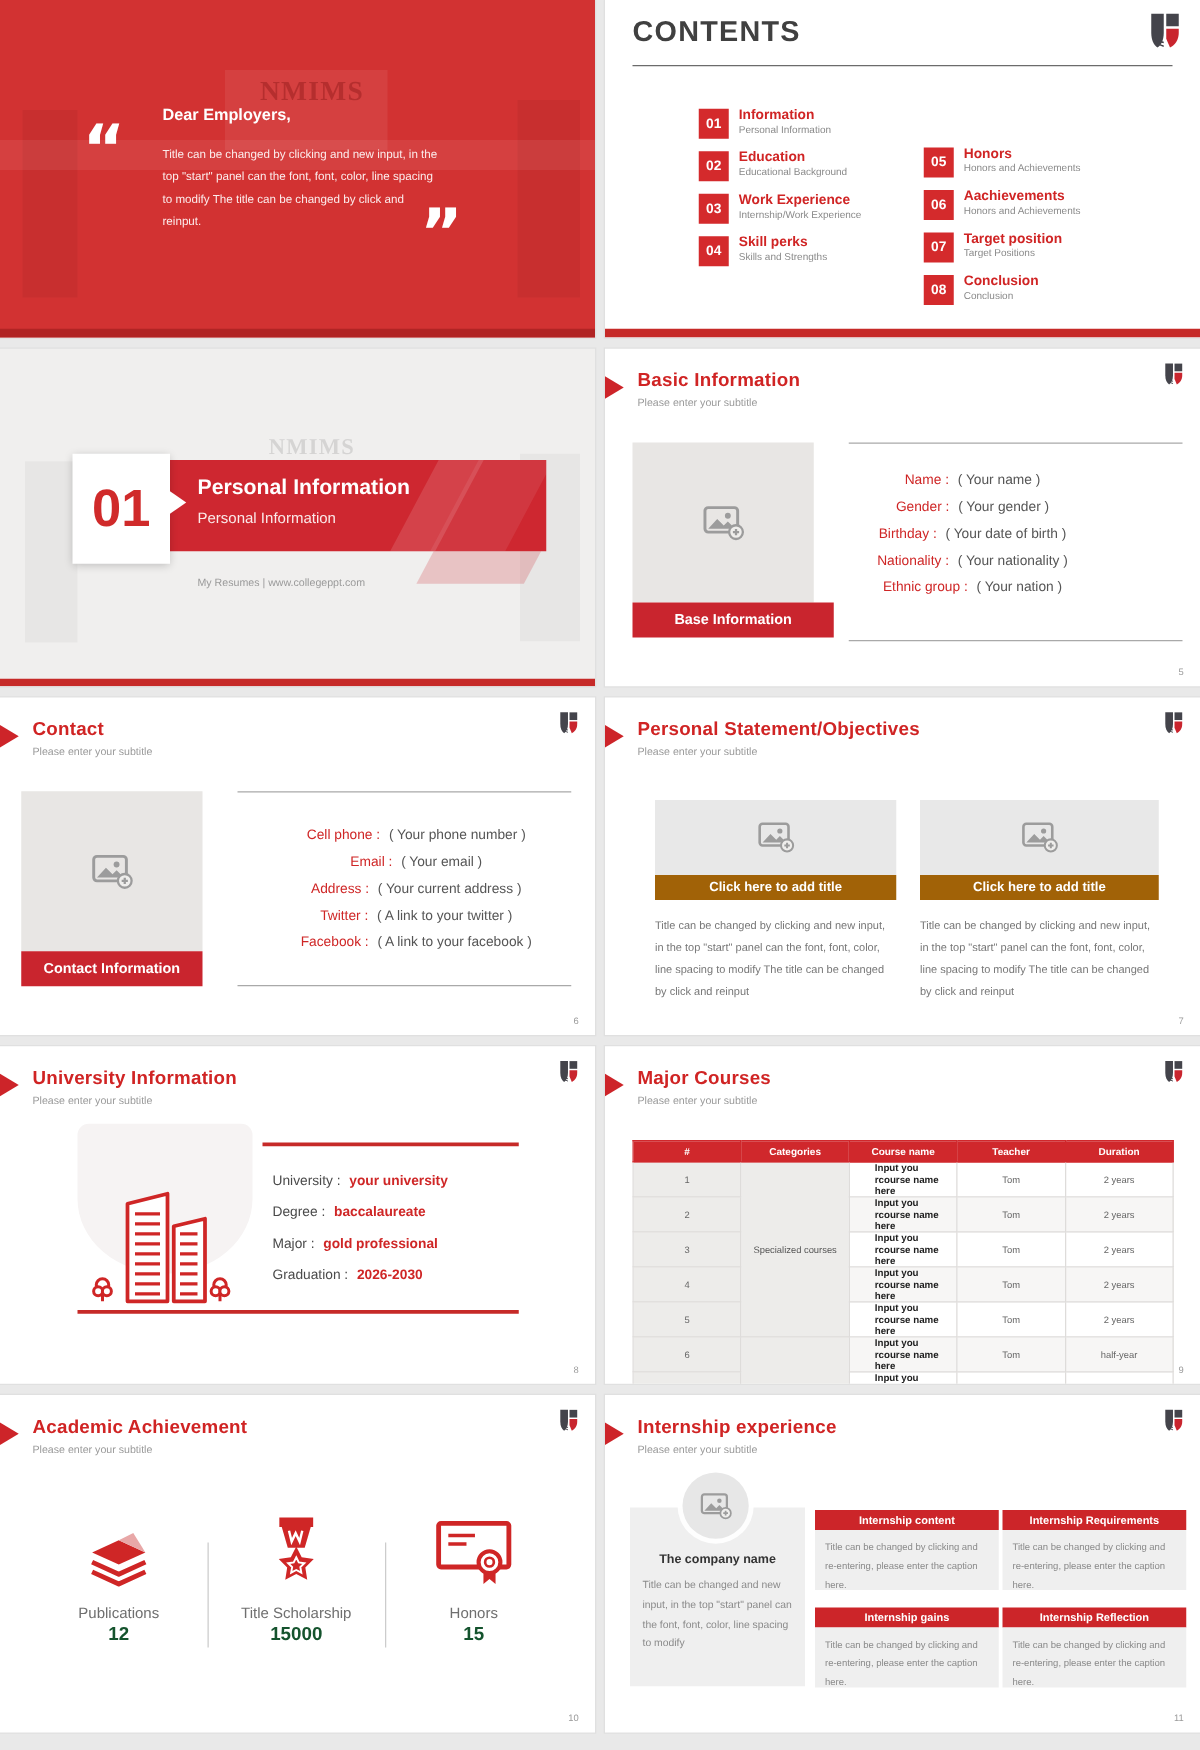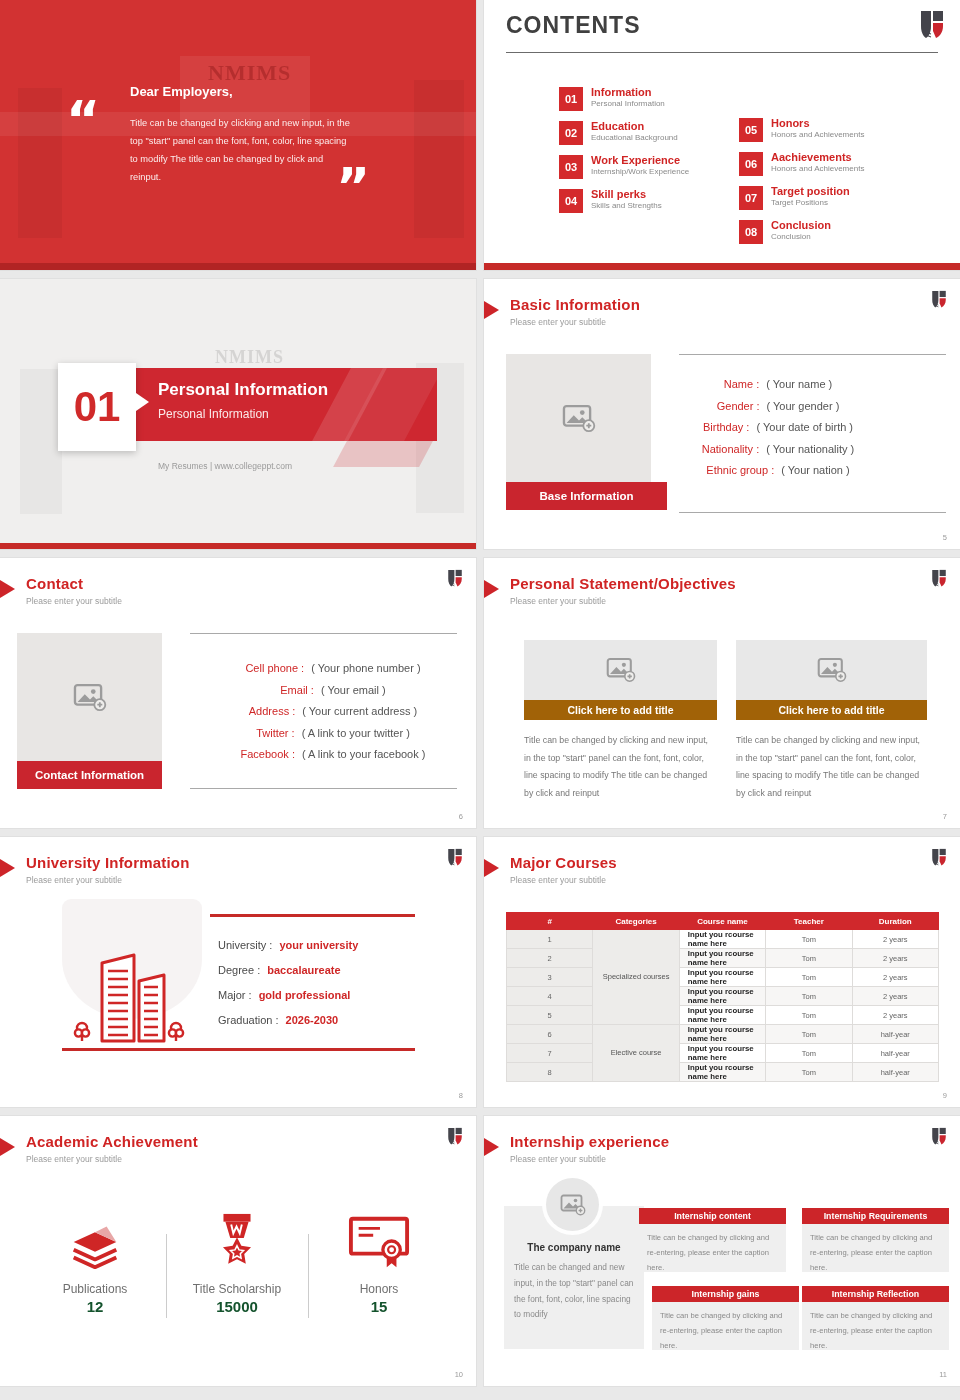--- a/index.html
+++ b/index.html
@@ -160,21 +160,21 @@
 
   
   .course-table { position:absolute; left:22px; top:75px; width:433px; border-collapse:collapse; table-layout:fixed; }
   .course-table th {
     background:#d0282c; color:#ffffff; font-size:8px; font-weight:bold;
     height:17px; text-align:center; border:1px solid #d0282c;
   }
   .course-table td { height:17px; border:1px solid #dedcda; font-size:7.5px; color:#666; text-align:center; }
   .course-table td.c-num { background:#edecea; width:32px; }
   .course-table td.c-cat { background:#edecea; color:#555; width:62px; line-height:1.3; }
-  .course-table td.c-name { text-align:left; padding-left:8px; font-weight:bold; color:#1d1d1d; font-size:7.8px; width:212px; }
+  .course-table td.c-name { text-align:left; padding-left:20px; font-weight:bold; color:#1d1d1d; font-size:7.8px; width:212px; }
   .course-table td.c-teacher { width:58px; }
   .course-table td.c-dur { width:69px; }
   .course-table tr.alt td.c-name, .course-table tr.alt td.c-teacher, .course-table tr.alt td.c-dur { background:#f7f6f5; }
 
   
   .ach-item { position:absolute; top:96px; width:130px; text-align:center; }
   .ach-item svg { width:62px; height:58px; }
   .ach-label { margin-top:8px; font-size:12px; color:#6f6f6f; }
   .ach-value { margin-top:2px; font-size:15px; font-weight:bold; color:#14532d; }
   .ach-div { position:absolute; top:118px; width:1px; height:84px; background:#cccccc; }
@@ -555,21 +555,21 @@
 
     <div class="int-left"></div>
     <div class="int-circle">
       <svg>
           <use href="#imgph-sym"></use>
         </svg>
     </div>
     <div class="int-company">The company name</div>
     <div class="int-body">Title can be changed and new input, in the top "start" panel can the font, font, color, line spacing to modify</div>
 
-    <div class="int-box" style="left:155px;top:92px">
+    <div class="int-box" style="left:168px;top:92px">
       <div class="int-box-hd">Internship content</div>
       <div class="int-box-bd">Title can be changed by clicking and re-entering, please enter the caption here.</div>
     </div>
     <div class="int-box" style="left:318px;top:92px">
       <div class="int-box-hd">Internship Requirements</div>
       <div class="int-box-bd">Title can be changed by clicking and re-entering, please enter the caption here.</div>
     </div>
     <div class="int-box" style="left:168px;top:170px">
       <div class="int-box-hd">Internship gains</div>
       <div class="int-box-bd">Title can be changed by clicking and re-entering, please enter the caption here.</div>

